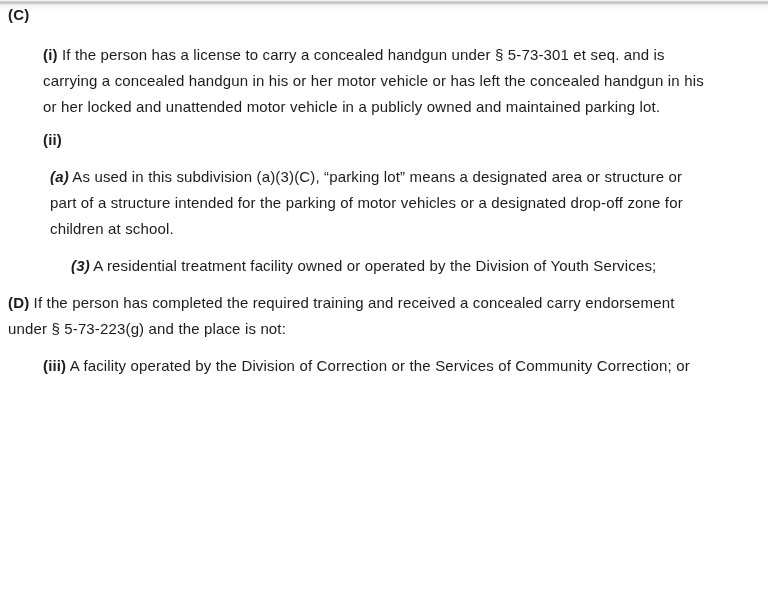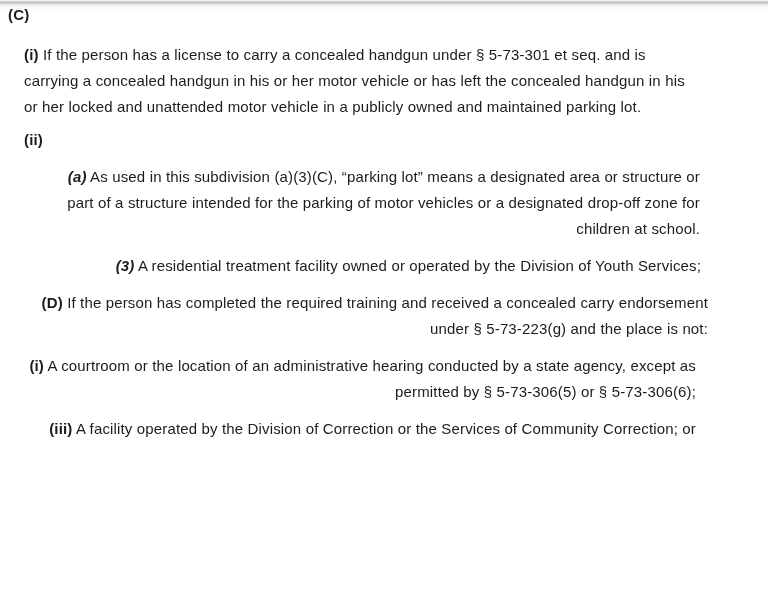--- a/index.html
+++ b/index.html
@@ -51,27 +51,27 @@
     font-size: 15px;
     line-height: 26px;
     text-align: left;
     margin: 0;
     padding: 0;
     letter-spacing: 0.01em;
   }
 
   
   .lvl0 { margin-left: 8px;  max-width: 700px; }
-  .lvl1 { margin-left: 24px; max-width: 672px; }
+  .lvl1 { margin-left: 43px; max-width: 672px; }
   .lvl2 { margin-left: 50px; max-width: 650px; }
   .lvl3 { margin-left: 71px; max-width: 630px; }
 
   
   .gap-sm { margin-top: 7px; }
-  .gap-md { margin-top: 11px; text-align: right; }
+  .gap-md { margin-top: 11px; }
   .gap-lg { margin-top: 14px; }
 
   .marker {
     font-weight: bold;
   }
   .marker-i {
     font-weight: bold;
     font-style: italic;
   }
   .body-text {
@@ -109,24 +109,20 @@
   <p class="para lvl3 gap-md">
     <span class="marker-i">(3)</span>
     <span class="body-text">A residential treatment facility owned or operated by the Division of Youth Services;</span>
   </p>
 
   <p class="para lvl0 gap-md">
     <span class="marker">(D)</span>
     <span class="body-text">If the person has completed the required training and received a concealed carry endorsement under § 5-73-223(g) and the place is not:</span>
   </p>
 
-  <p class="para lvl1 gap-md">
-    <span class="marker">(i)</span>
-    <span class="body-text">A courtroom or the location of an administrative hearing conducted by a state agency, except as permitted by § 5-73-306(5) or § 5-73-306(6);</span>
-  </p>
 
 
   <p class="para lvl1 gap-md">
     <span class="marker">(iii)</span>
     <span class="body-text">A facility operated by the Division of Correction or the Services of Community Correction; or</span>
   </p>
 
 </div>
 
 </body></html>

